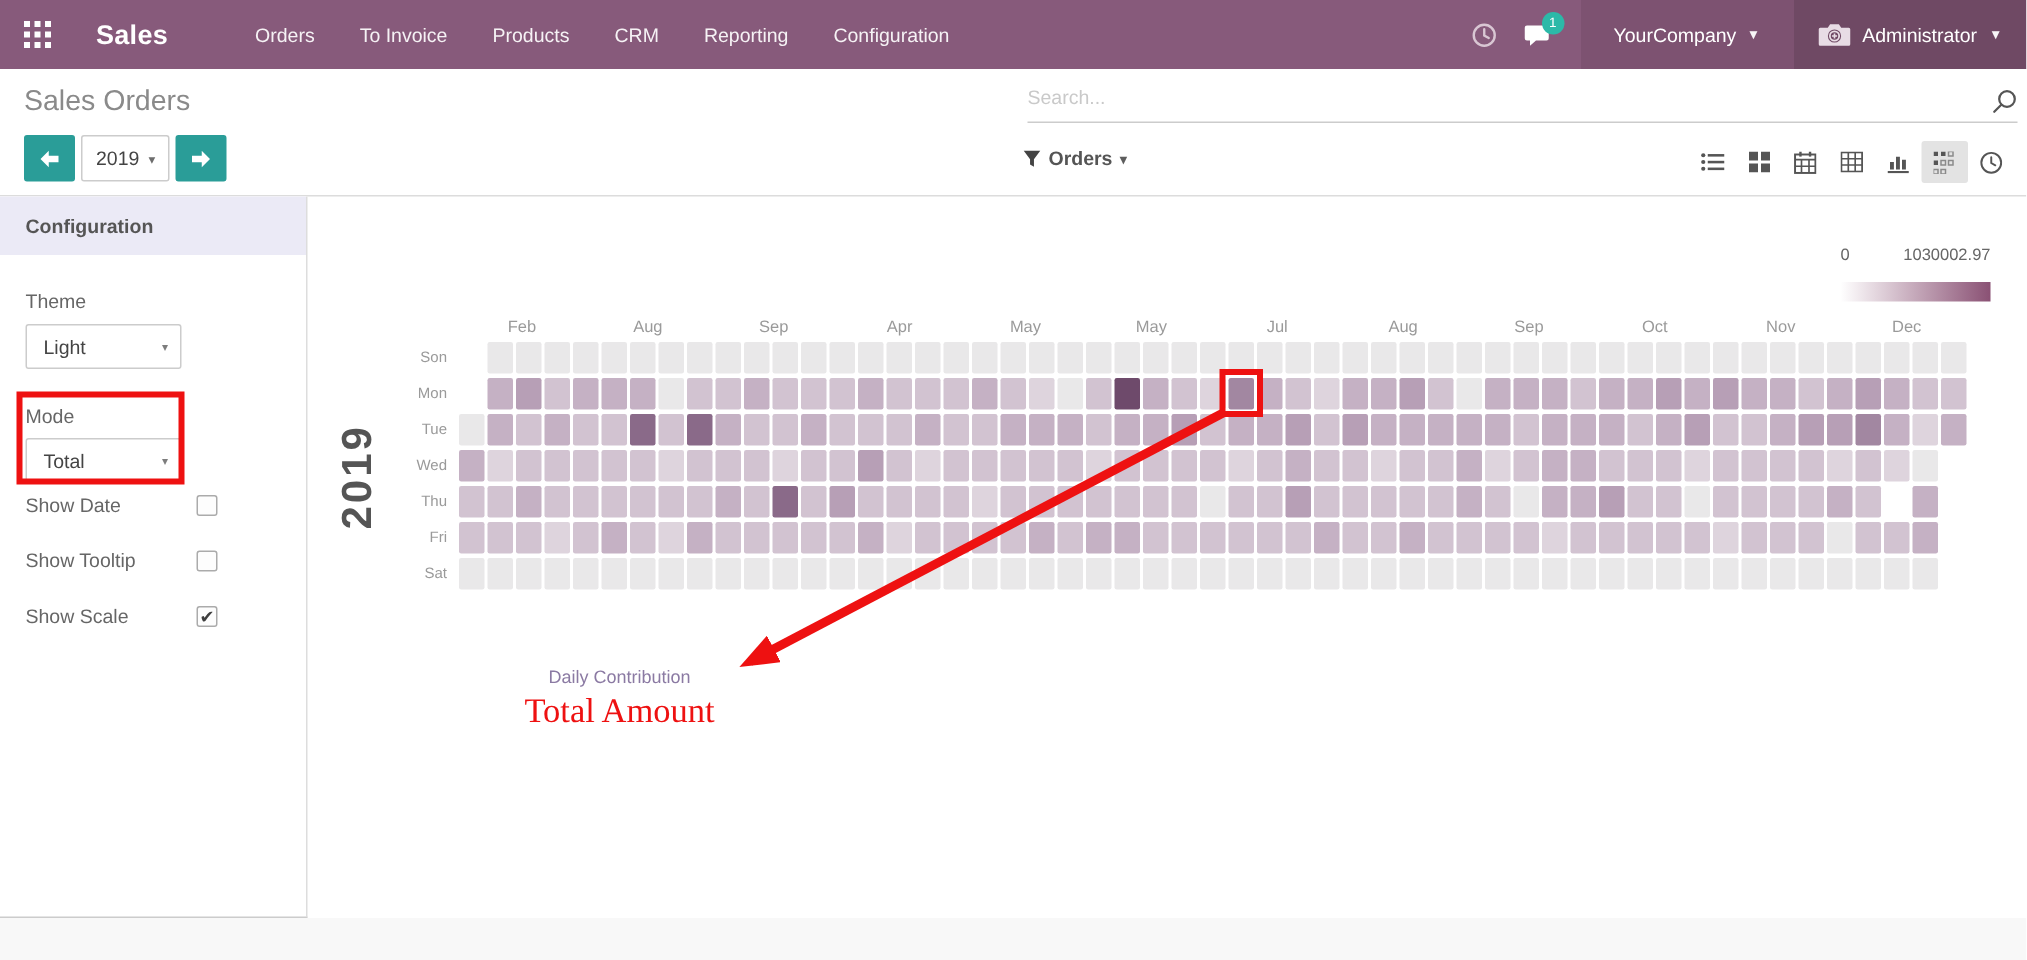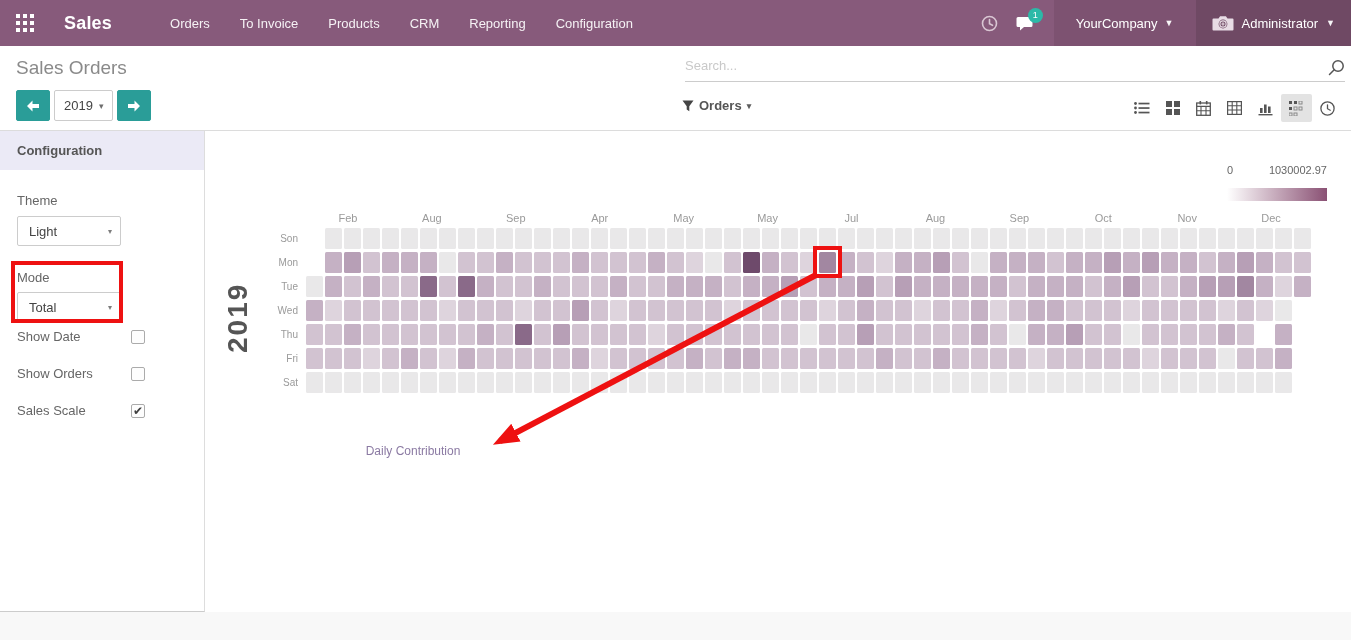--- a/index.html
+++ b/index.html
@@ -304,25 +304,25 @@
       <span>Total</span>
       <span class="caret">▾</span>
     </div>
 
     <div class="toggles">
         <div class="toggle-row">
           <span class="t-label">Show Date</span>
           <span class="checkbox"></span>
         </div>
         <div class="toggle-row">
-          <span class="t-label">Show Orders</span>
+          <span class="t-label">Show Tooltip</span>
           <span class="checkbox"></span>
         </div>
         <div class="toggle-row">
-          <span class="t-label">Sales Scale</span>
+          <span class="t-label">Show Scale</span>
           <span class="checkbox">✔</span>
         </div>
       </div>
 
     <div class="annotation-box"></div>
   </div>
 
   <div class="months-row">
       <span>Feb</span>
       <span>Aug</span>
@@ -722,20 +722,21 @@
   <div class="year-vert">2019</div>
 
   <div class="scale-labels">
     <span>0</span>
     <span>1030002.97</span>
   </div>
   <div class="scale-bar"></div>
 
   <div class="detail-block">
     <div class="detail-label">Daily Contribution</div>
+    <div class="detail-caption">Total Amount</div>
   </div>
 
   <svg class="annotation-svg">
     <defs>
       <marker id="arrowhead" markerUnits="userSpaceOnUse" markerWidth="26" markerHeight="20" refX="18" refY="10" orient="auto">
         <path d="M0,0 L26,10 L0,20 z" fill="#ee1111"></path>
       </marker>
     </defs>
     <rect x="815" y="248" width="25" height="28" fill="none" stroke="#ee1111" stroke-width="4"></rect>
     <line x1="816" y1="275" x2="500" y2="441" stroke="#ee1111" stroke-width="6" marker-end="url(#arrowhead)"></line>

